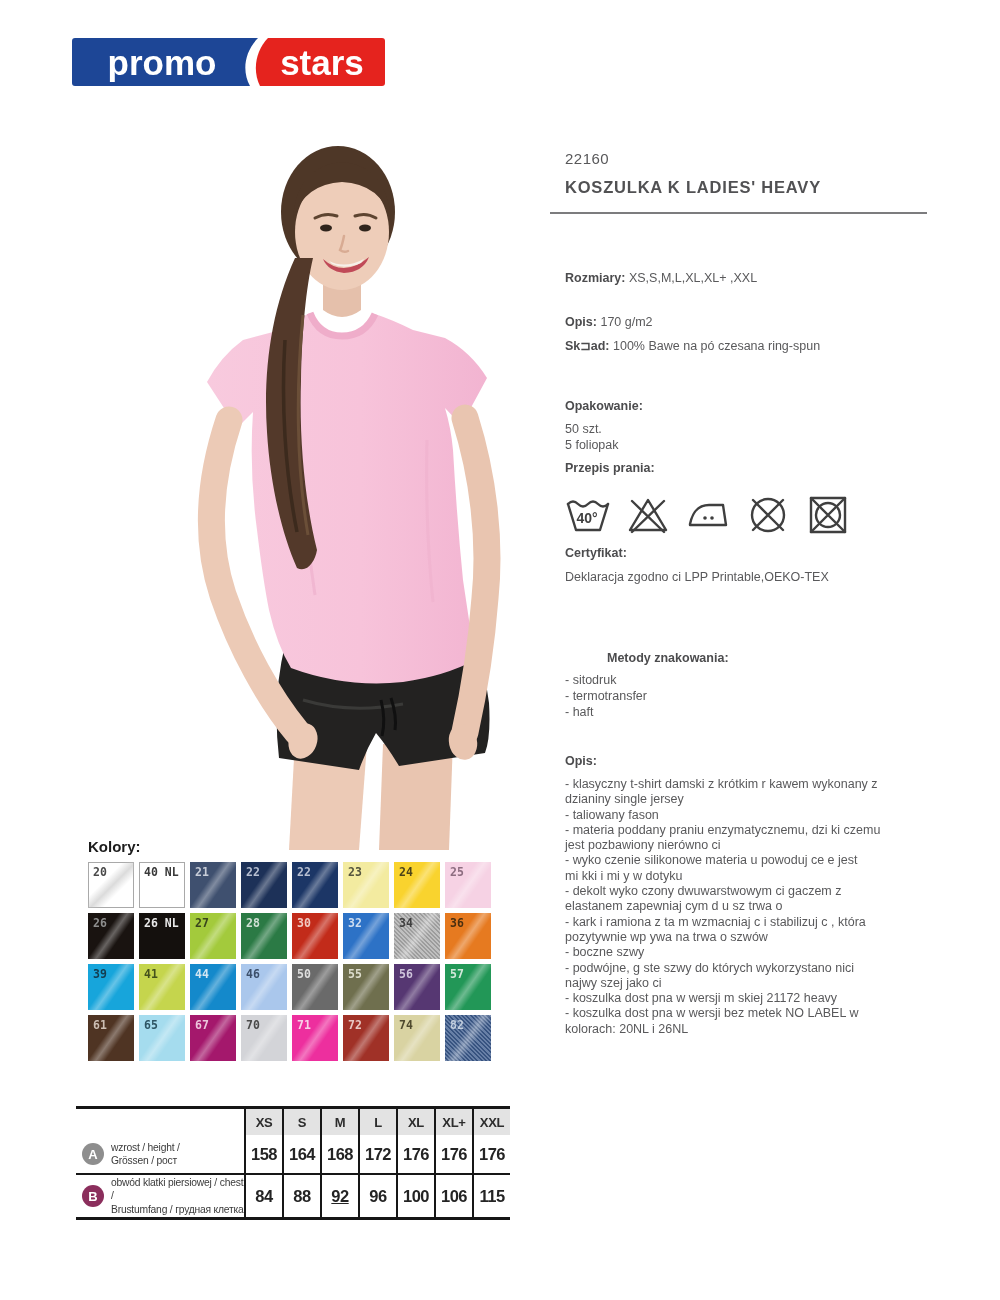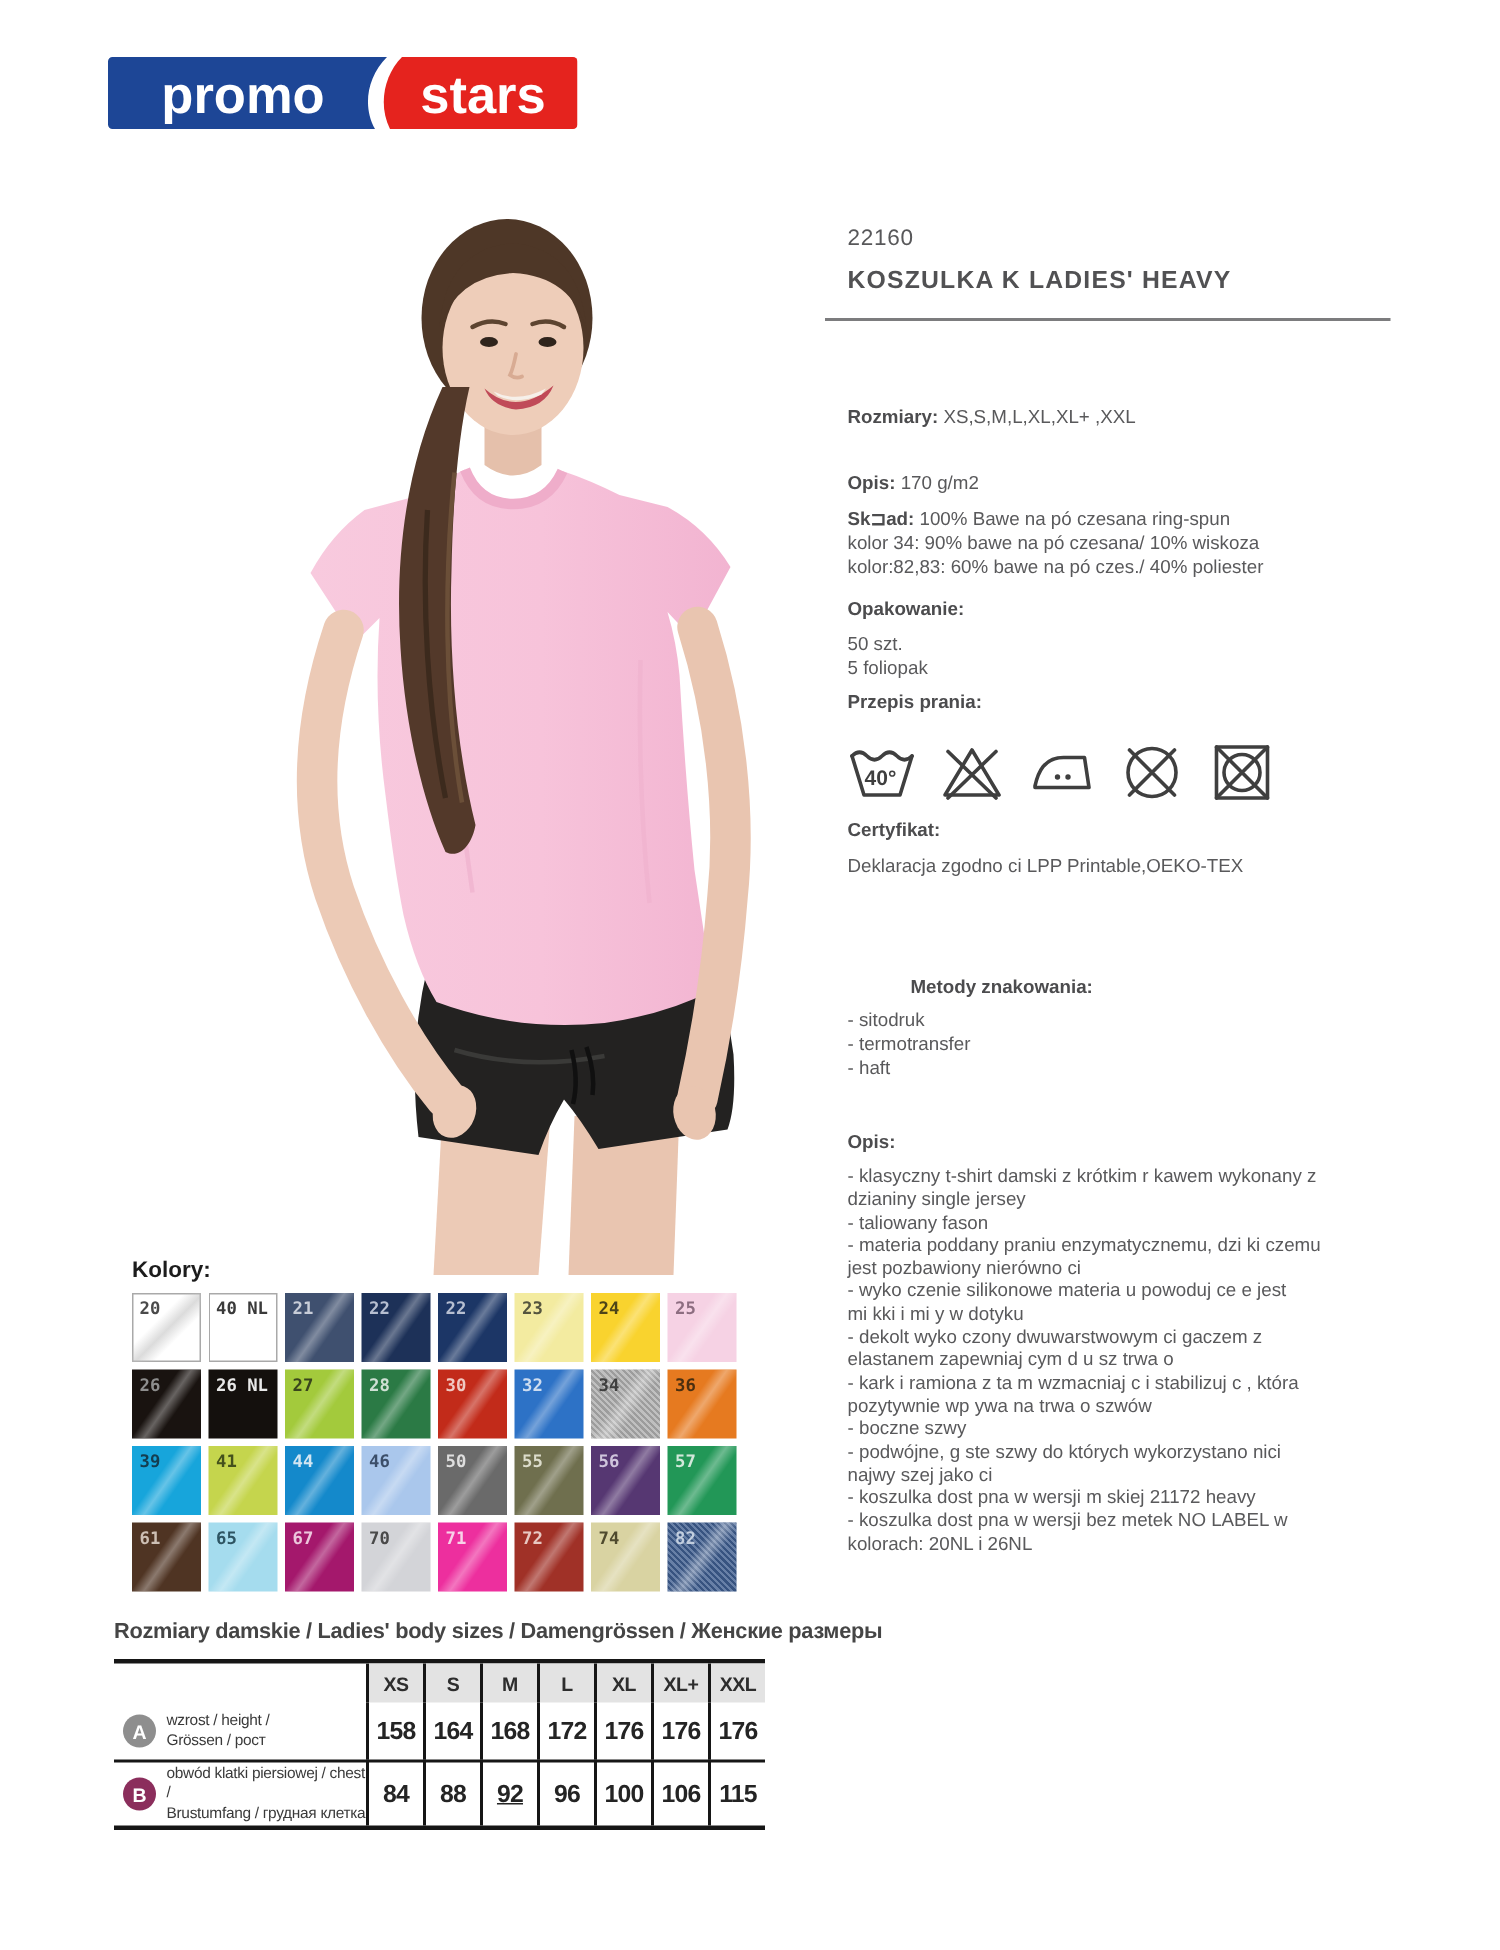--- a/index.html
+++ b/index.html
@@ -130,22 +130,20 @@
     </div>
 
     <div class="abs" style="top:165px;">
       <span class="lbl">Opis:</span>
       <span>170 g/m2</span>
     </div>
 
     <div class="abs body-txt" style="top:188px;width:395px;">
       <span class="lbl">Sk⊐ad:</span>
       <span>100% Bawe na pó czesana ring-spun</span>
-      <div class="pre">kolor 34: 90% bawe na pó czesana/ 10% wiskoza
-kolor:82,83: 60% bawe na pó czes./ 40% poliester</div>
     </div>
 
     <div class="abs lbl" style="top:249px;">Opakowanie:</div>
     <div class="abs body-txt pre" style="top:271px;">50 szt.
 5 foliopak</div>
 
     <div class="abs lbl" style="top:311px;">Przepis prania:</div>
     <div class="abs" id="wash-icons" style="top:342px;">
         <span>
           <svg width="46" height="44" viewBox="0 0 46 44">
@@ -303,21 +301,20 @@
         <span class="swatch-code" style="color: rgb(232, 200, 194);">72</span>
       </div>
       <div class="swatch" style="background-color: rgb(217, 211, 162);">
         <span class="swatch-code" style="color: rgb(79, 74, 46);">74</span>
       </div>
       <div class="swatch heather" style="background-color: rgb(61, 92, 142);">
         <span class="swatch-code" style="color: rgb(194, 206, 222);">82</span>
       </div>
     </div>
 
-  <div id="size-table-title">Rozmiary damskie / Ladies' body sizes / Damengrössen / Женские размеры</div>
   <div id="size-table">
       <div class="st-corner"></div>
       <div class="st-h">XS</div>
       <div class="st-h">S</div>
       <div class="st-h">M</div>
       <div class="st-h">L</div>
       <div class="st-h">XL</div>
       <div class="st-h">XL+</div>
       <div class="st-h">XXL</div>
       <div class="st-label" style="height: 38px;">

